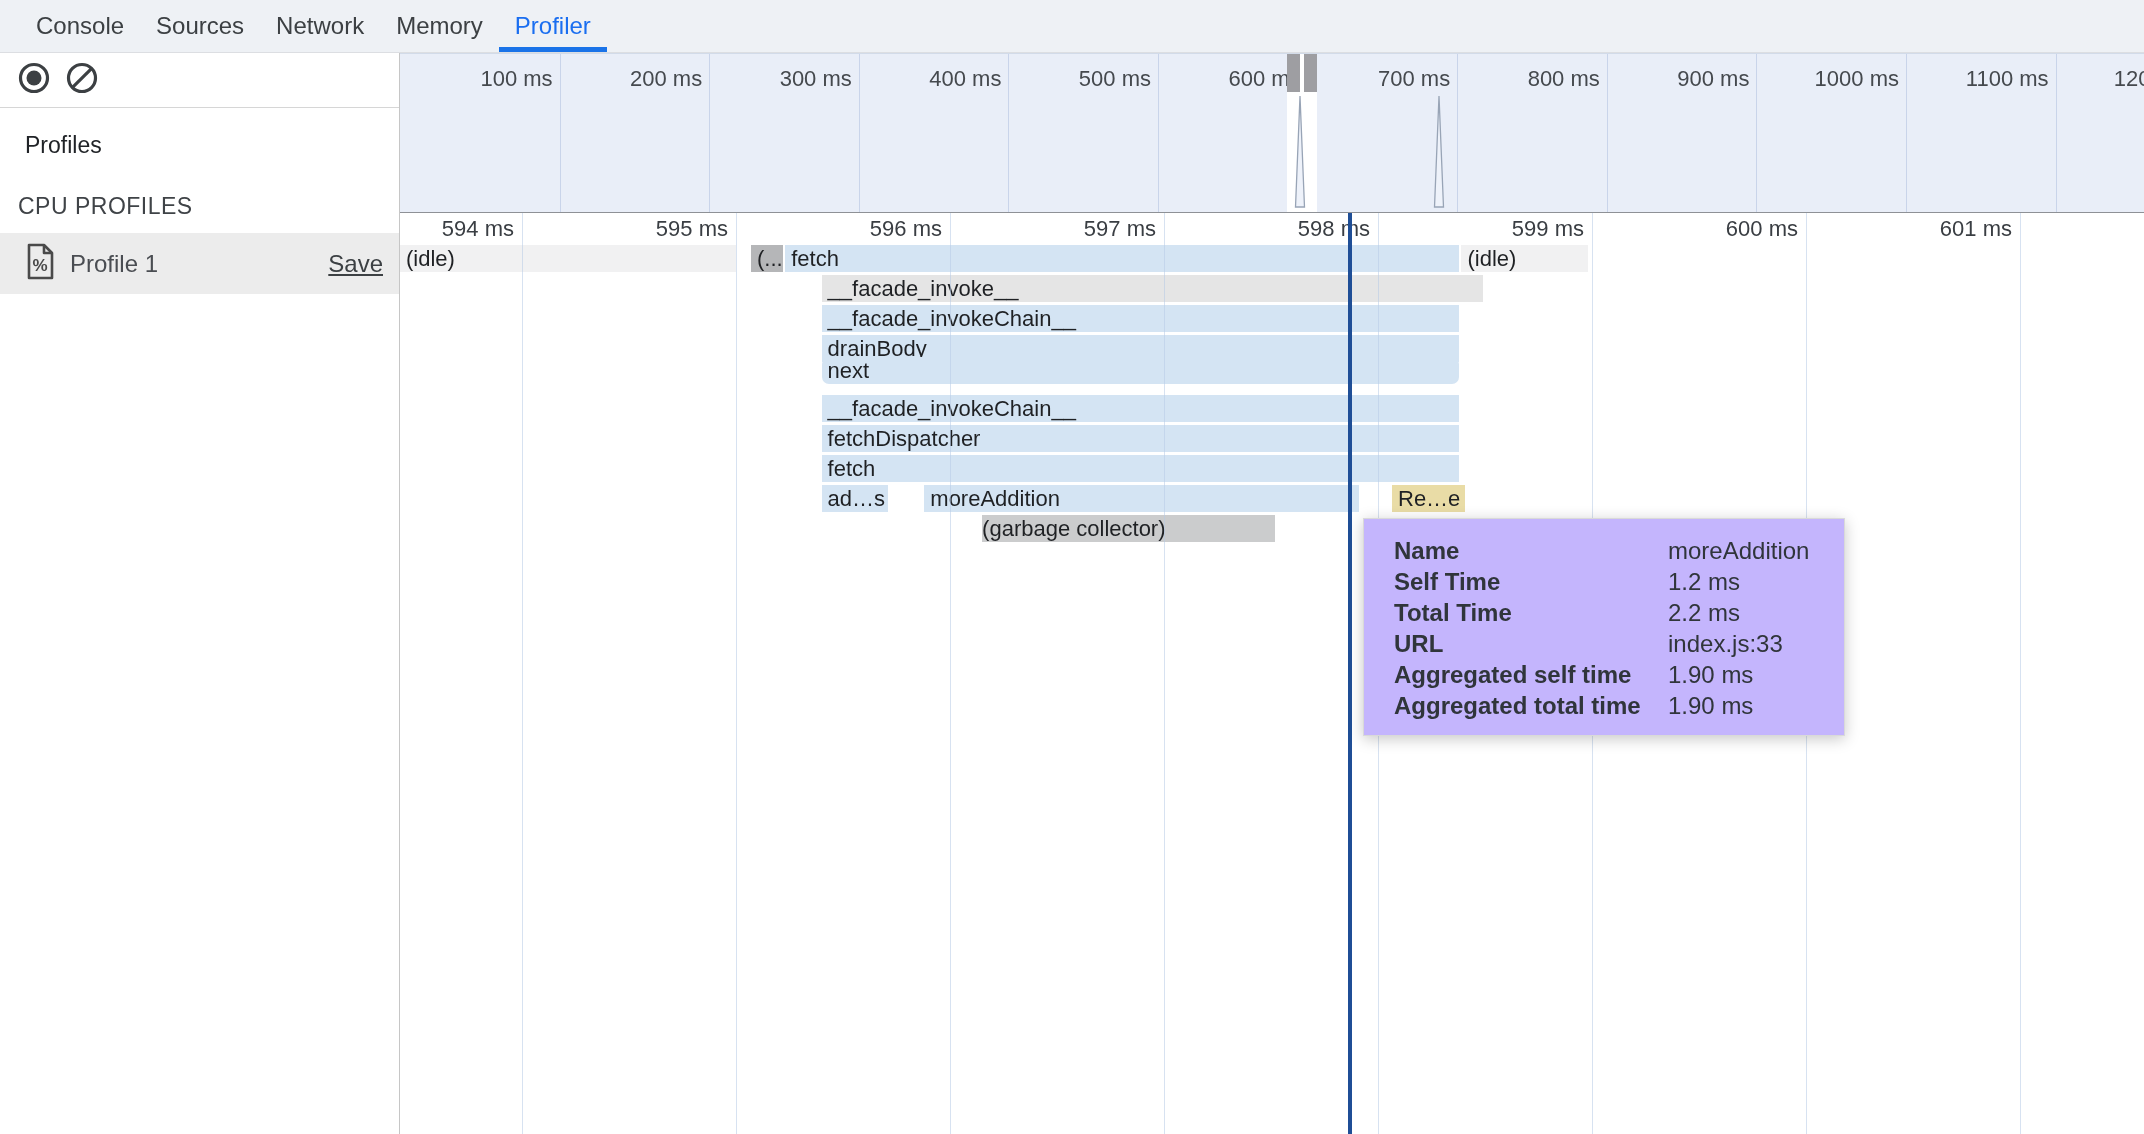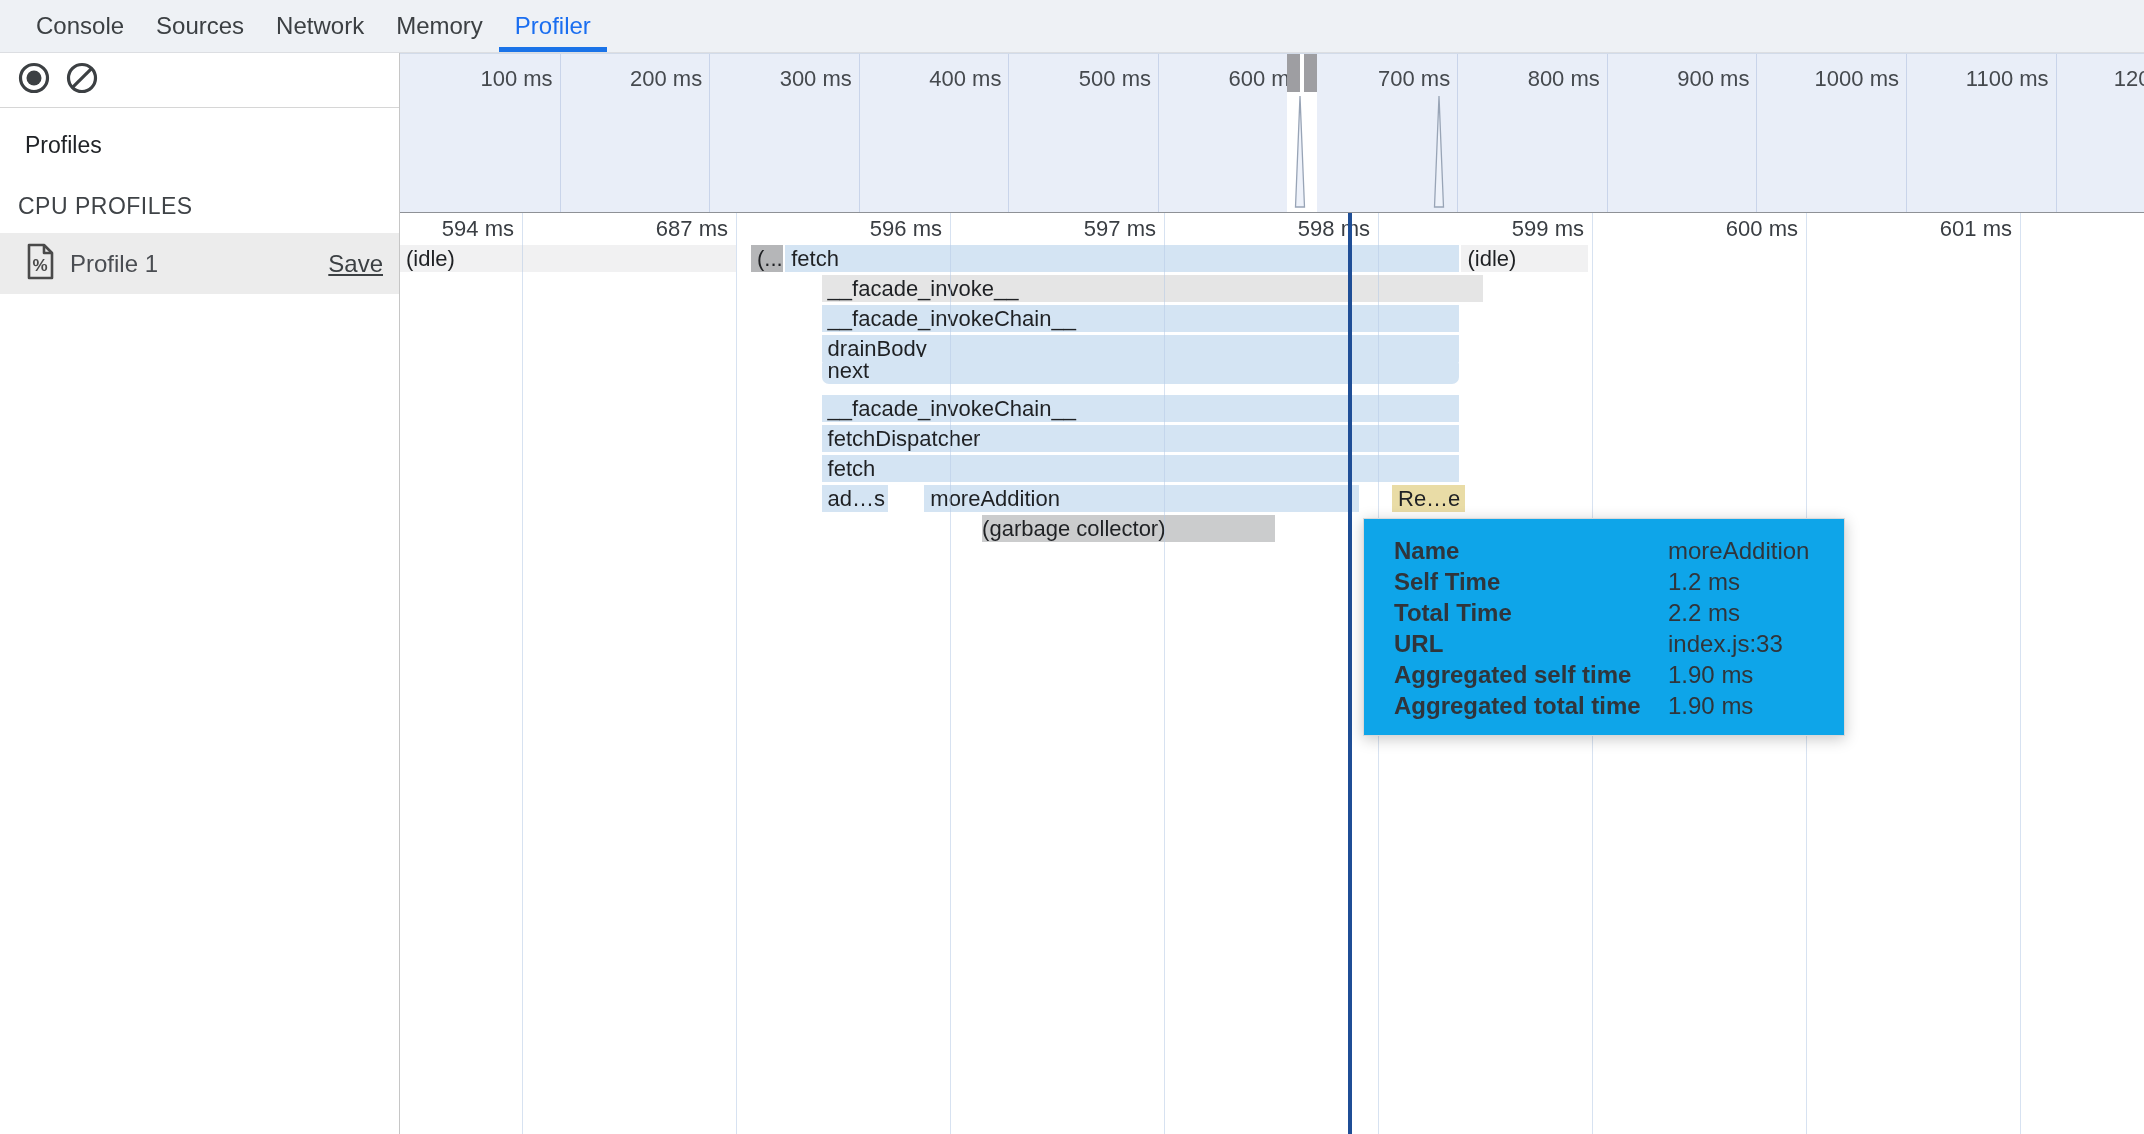--- a/index.html
+++ b/index.html
@@ -40,21 +40,21 @@
   
   .detail{position:relative;flex:1;background:#fff;overflow:hidden;}
   .ruler{position:absolute;left:0;right:0;top:0;height:31px;z-index:1;}
   .ruler-label{position:absolute;top:3px;width:150px;text-align:right;font-size:22px;color:#3a3e43;white-space:nowrap;}
   .grid-v{position:absolute;top:0;bottom:0;width:1px;background:#b7cbe6;opacity:.55;z-index:3;}
   .frame{position:absolute;height:27px;line-height:27px;font-size:22px;padding-left:6px;
          box-sizing:border-box;overflow:hidden;white-space:nowrap;color:#1f2124;z-index:2;cursor:default;}
   .frame.center{text-align:left;padding-left:0;}
   .marker{position:absolute;top:0;bottom:0;width:4px;z-index:4;}
   
-  .tooltip{position:absolute;left:963px;top:305px;width:482px;background:#0ea5e9;
+  .tooltip{position:absolute;left:963px;top:305px;width:482px;background:#c4b5fd;
            border:1px solid #d9d9d9;box-shadow:0 3px 14px rgba(0,0,0,.22);z-index:10;
            padding:16px 0 14px 30px;box-sizing:border-box;}
   .tt-row{display:flex;line-height:31px;font-size:24px;}
   .tt-label{width:274px;font-weight:bold;color:#30353b;flex:none;}
   .tt-value{color:#30353b;}
 </style>
 </head>
 <body>
 
 <div class="app">
@@ -146,21 +146,21 @@
           <div class="ov-spike" style="left: 1031.25px;"><svg width="16" height="113" viewBox="0 0 16 113">
               <polygon points="8,1 12.5,112 3.5,112" fill="#eef2fa" stroke="#98a4b6" stroke-width="1.3"></polygon>
             </svg></div>
           <div class="ov-handle" style="left: 886.955px;"></div>
           <div class="ov-handle" style="left: 904.025px;"></div>
         </div>
 
       <div class="detail" id="detail">
         <div class="ruler" id="ruler">
             <div class="ruler-label" style="left: -36px;">594 ms</div>
-            <div class="ruler-label" style="left: 178px;">687 ms</div>
+            <div class="ruler-label" style="left: 178px;">595 ms</div>
             <div class="ruler-label" style="left: 392px;">596 ms</div>
             <div class="ruler-label" style="left: 606px;">597 ms</div>
             <div class="ruler-label" style="left: 820px;">598 ms</div>
             <div class="ruler-label" style="left: 1034px;">599 ms</div>
             <div class="ruler-label" style="left: 1248px;">600 ms</div>
             <div class="ruler-label" style="left: 1462px;">601 ms</div>
           </div>
 
         <div class="tooltip">
           <div class="tt-row">

